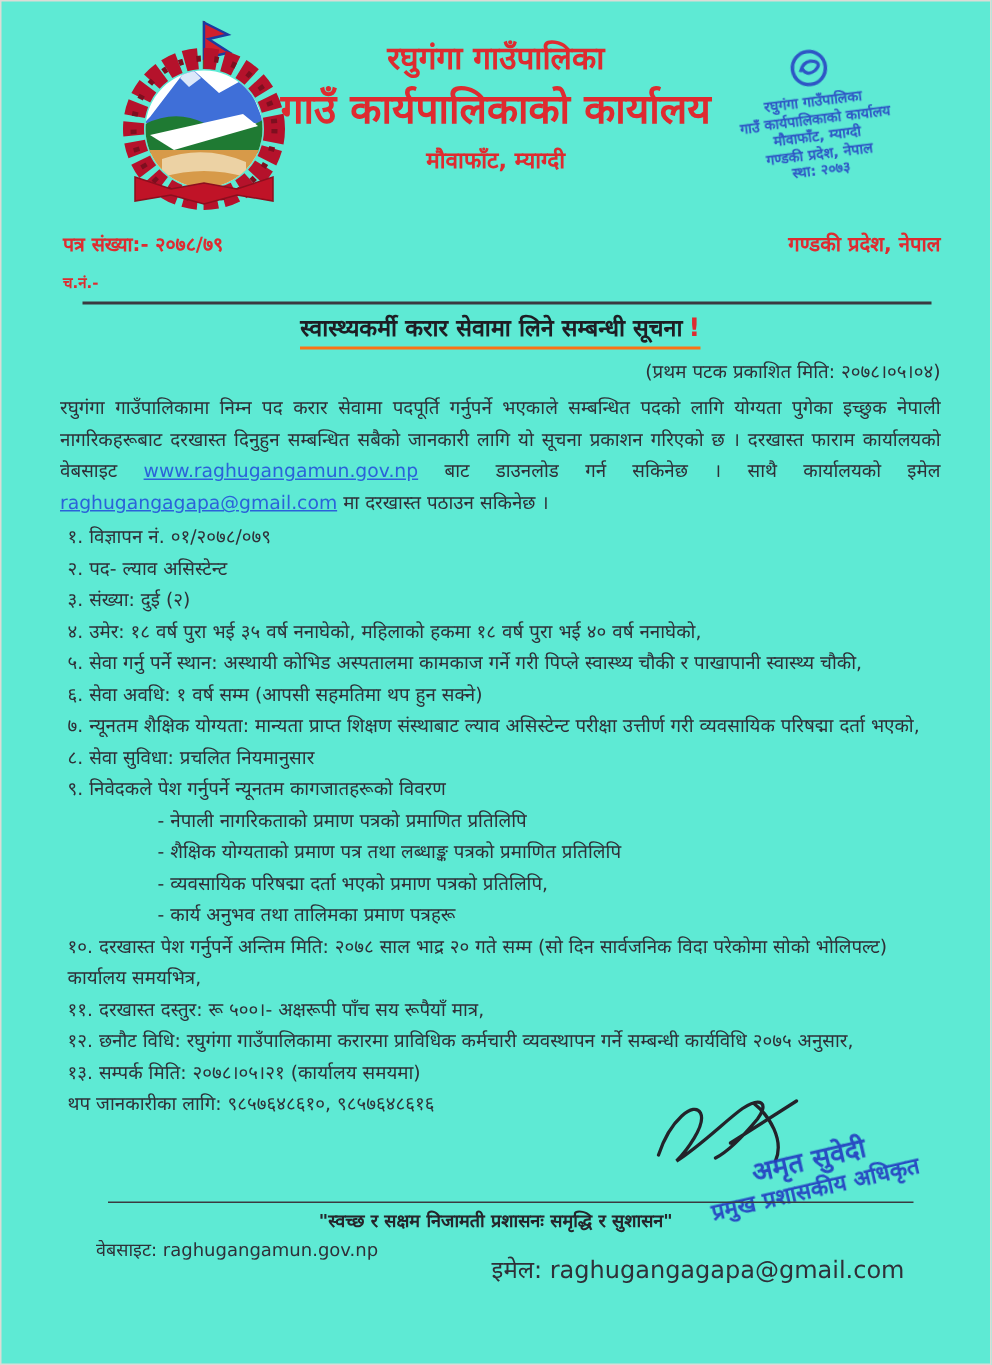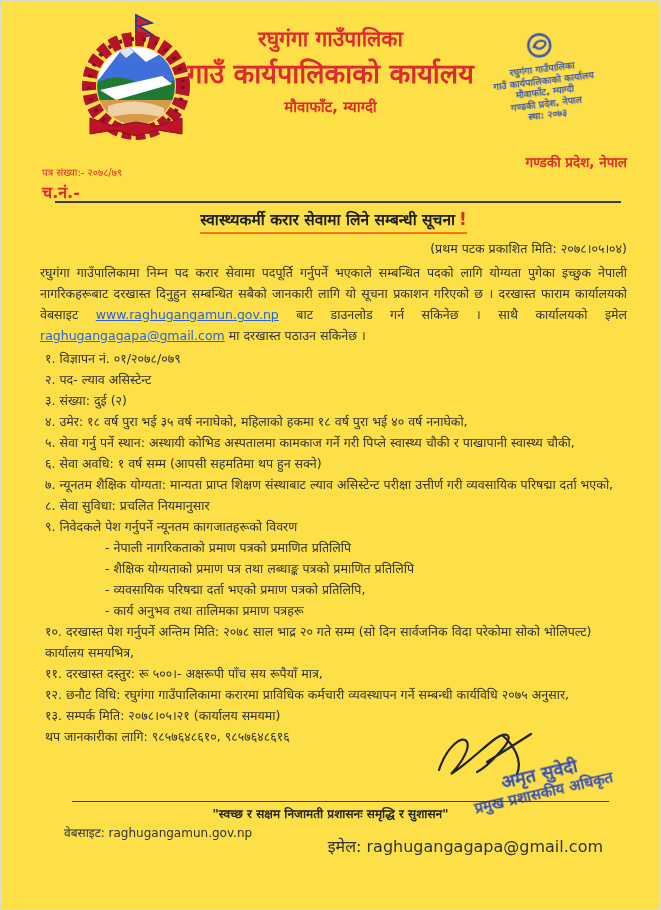--- a/index.html
+++ b/index.html
@@ -1,41 +1,41 @@
 <!DOCTYPE html>
 <html><head>
 <meta charset="utf-8">
 <style>
   html,body{margin:0;padding:0;background:#e9e9e6;}
   .page{
     position:relative;width:661px;height:910px;margin:0 auto;
-    background:#fde047;overflow:hidden;
+    background:#5eead4;overflow:hidden;
     font-family:"DejaVu Sans","Liberation Sans",sans-serif;
     color:#2f3038;
     box-shadow:inset 0 0 0 1px #dcdcd6;
   }
   
   .emblem{position:absolute;left:76px;top:12px;width:120px;height:134px;}
   .head-center{position:absolute;left:150px;right:150px;top:24px;text-align:center;color:#de2b30;}
   .head-line1{font-size:21px;font-weight:bold;line-height:30px;}
   .head-line2{font-size:27px;font-weight:bold;line-height:40px;}
   .head-line3{font-size:15px;font-weight:bold;line-height:26px;}
   .head-line4{font-size:16px;font-weight:bold;line-height:26px;letter-spacing:2px;}
   
   .round-stamp{
     position:absolute;right:52px;top:30px;width:128px;height:124px;
     transform:rotate(-7deg);color:#2946c4;text-align:center;
     filter:blur(0.35px);opacity:0.9;font-weight:bold;
   }
   .round-stamp .seal-glyph{display:block;margin:0 auto 1px;}
   .round-stamp .st-line{font-size:9.5px;line-height:11.5px;white-space:nowrap;}
   
-  .letter-no{position:absolute;left:42px;top:165px;color:#de2b30;font-weight:normal;font-size:10px;}
+  .letter-no{position:absolute;left:42px;top:153px;color:#de2b30;font-weight:bold;font-size:13px;}
   .province{position:absolute;right:34px;top:153px;color:#de2b30;font-weight:bold;font-size:13.5px;}
-  .ref-no{position:absolute;left:42px;top:181px;color:#de2b30;font-weight:bold;font-size:16px;}
+  .ref-no{position:absolute;left:42px;top:181px;color:#de2b30;font-weight:bold;font-size:10px;}
   .top-rule{position:absolute;left:55px;right:40px;top:201px;border-top:2px solid #3a3a40;}
   
   .content{position:absolute;left:40px;right:34px;top:207px;font-size:12.5px;line-height:21px;}
   .title-row{text-align:center;margin:2px 0 4px;}
   .title-underline{display:inline-block;border-bottom:2px solid #f97316;padding-bottom:1px;}
   .title-text{font-weight:bold;font-size:15.5px;color:#1e1e24;}
   .title-bang{font-weight:bold;font-size:17px;color:#de2b30;padding-left:4px;}
   .published{text-align:right;margin:2px 0 3px;font-size:12.5px;}
   .intro{text-align:justify;margin:0 0 2px;}
   a.doc-link{color:#2b62d9;text-decoration:underline;cursor:pointer;}

